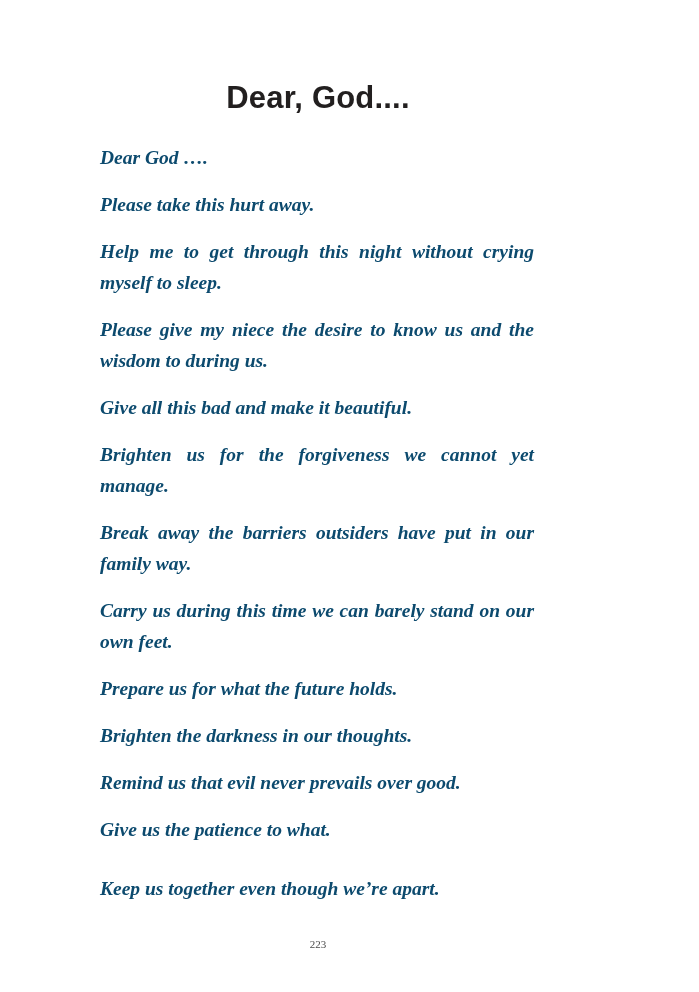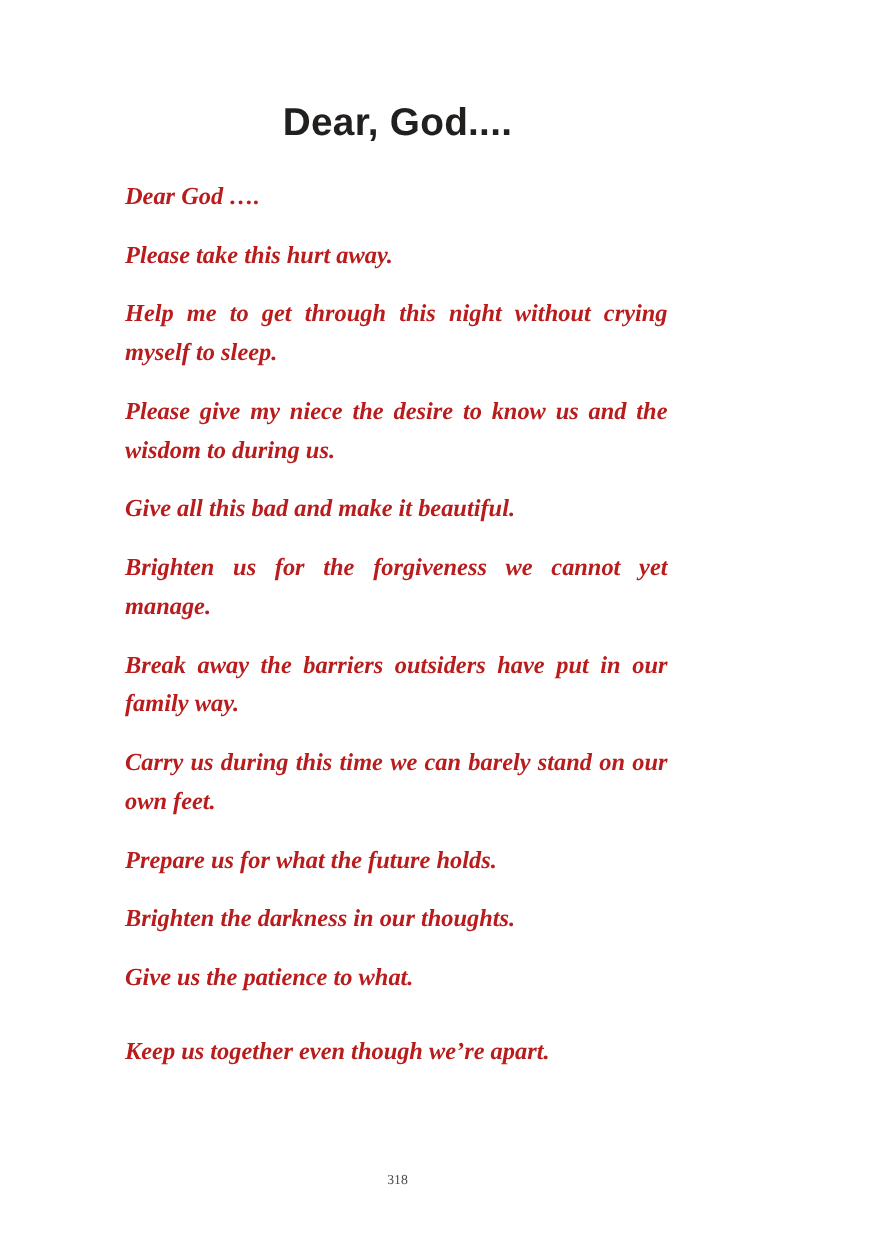--- a/index.html
+++ b/index.html
@@ -36,21 +36,21 @@
     margin: 0;
     padding: 0 102px 0 100px;
     padding-top: 26px;
   }
   .para {
     font-family: "Liberation Serif", serif;
     font-style: italic;
     font-weight: bold;
     font-size: 19.5px;
     line-height: 31px;
-    color: #b91c1c;
+    color: #0c4a6e;
     text-align: justify;
     text-justify: inter-word;
     margin: 0 0 16px 0;
   }
   .para:last-child {
     margin-bottom: 0;
     margin-top: 28px;
   }
   .page-number {
     position: absolute;
@@ -74,19 +74,20 @@
     <p class="para">Dear God ….</p>
     <p class="para">Please take this hurt away.</p>
     <p class="para">Help me to get through this night without crying myself to sleep.</p>
     <p class="para">Please give my niece the desire to know us and the wisdom to during us.</p>
     <p class="para">Give all this bad and make it beautiful.</p>
     <p class="para">Brighten us for the forgiveness we cannot yet manage.</p>
     <p class="para">Break away the barriers outsiders have put in our family way.</p>
     <p class="para">Carry us during this time we can barely stand on our own feet.</p>
     <p class="para">Prepare us for what the future holds.</p>
     <p class="para">Brighten the darkness in our thoughts.</p>
+    <p class="para">Remind us that evil never prevails over good.</p>
     <p class="para">Give us the patience to what.</p>
     <p class="para">Keep us together even though we’re apart.</p>
   </div>
 
-  <div class="page-number">318</div>
+  <div class="page-number">223</div>
 
 </div>
 
 </body></html>

